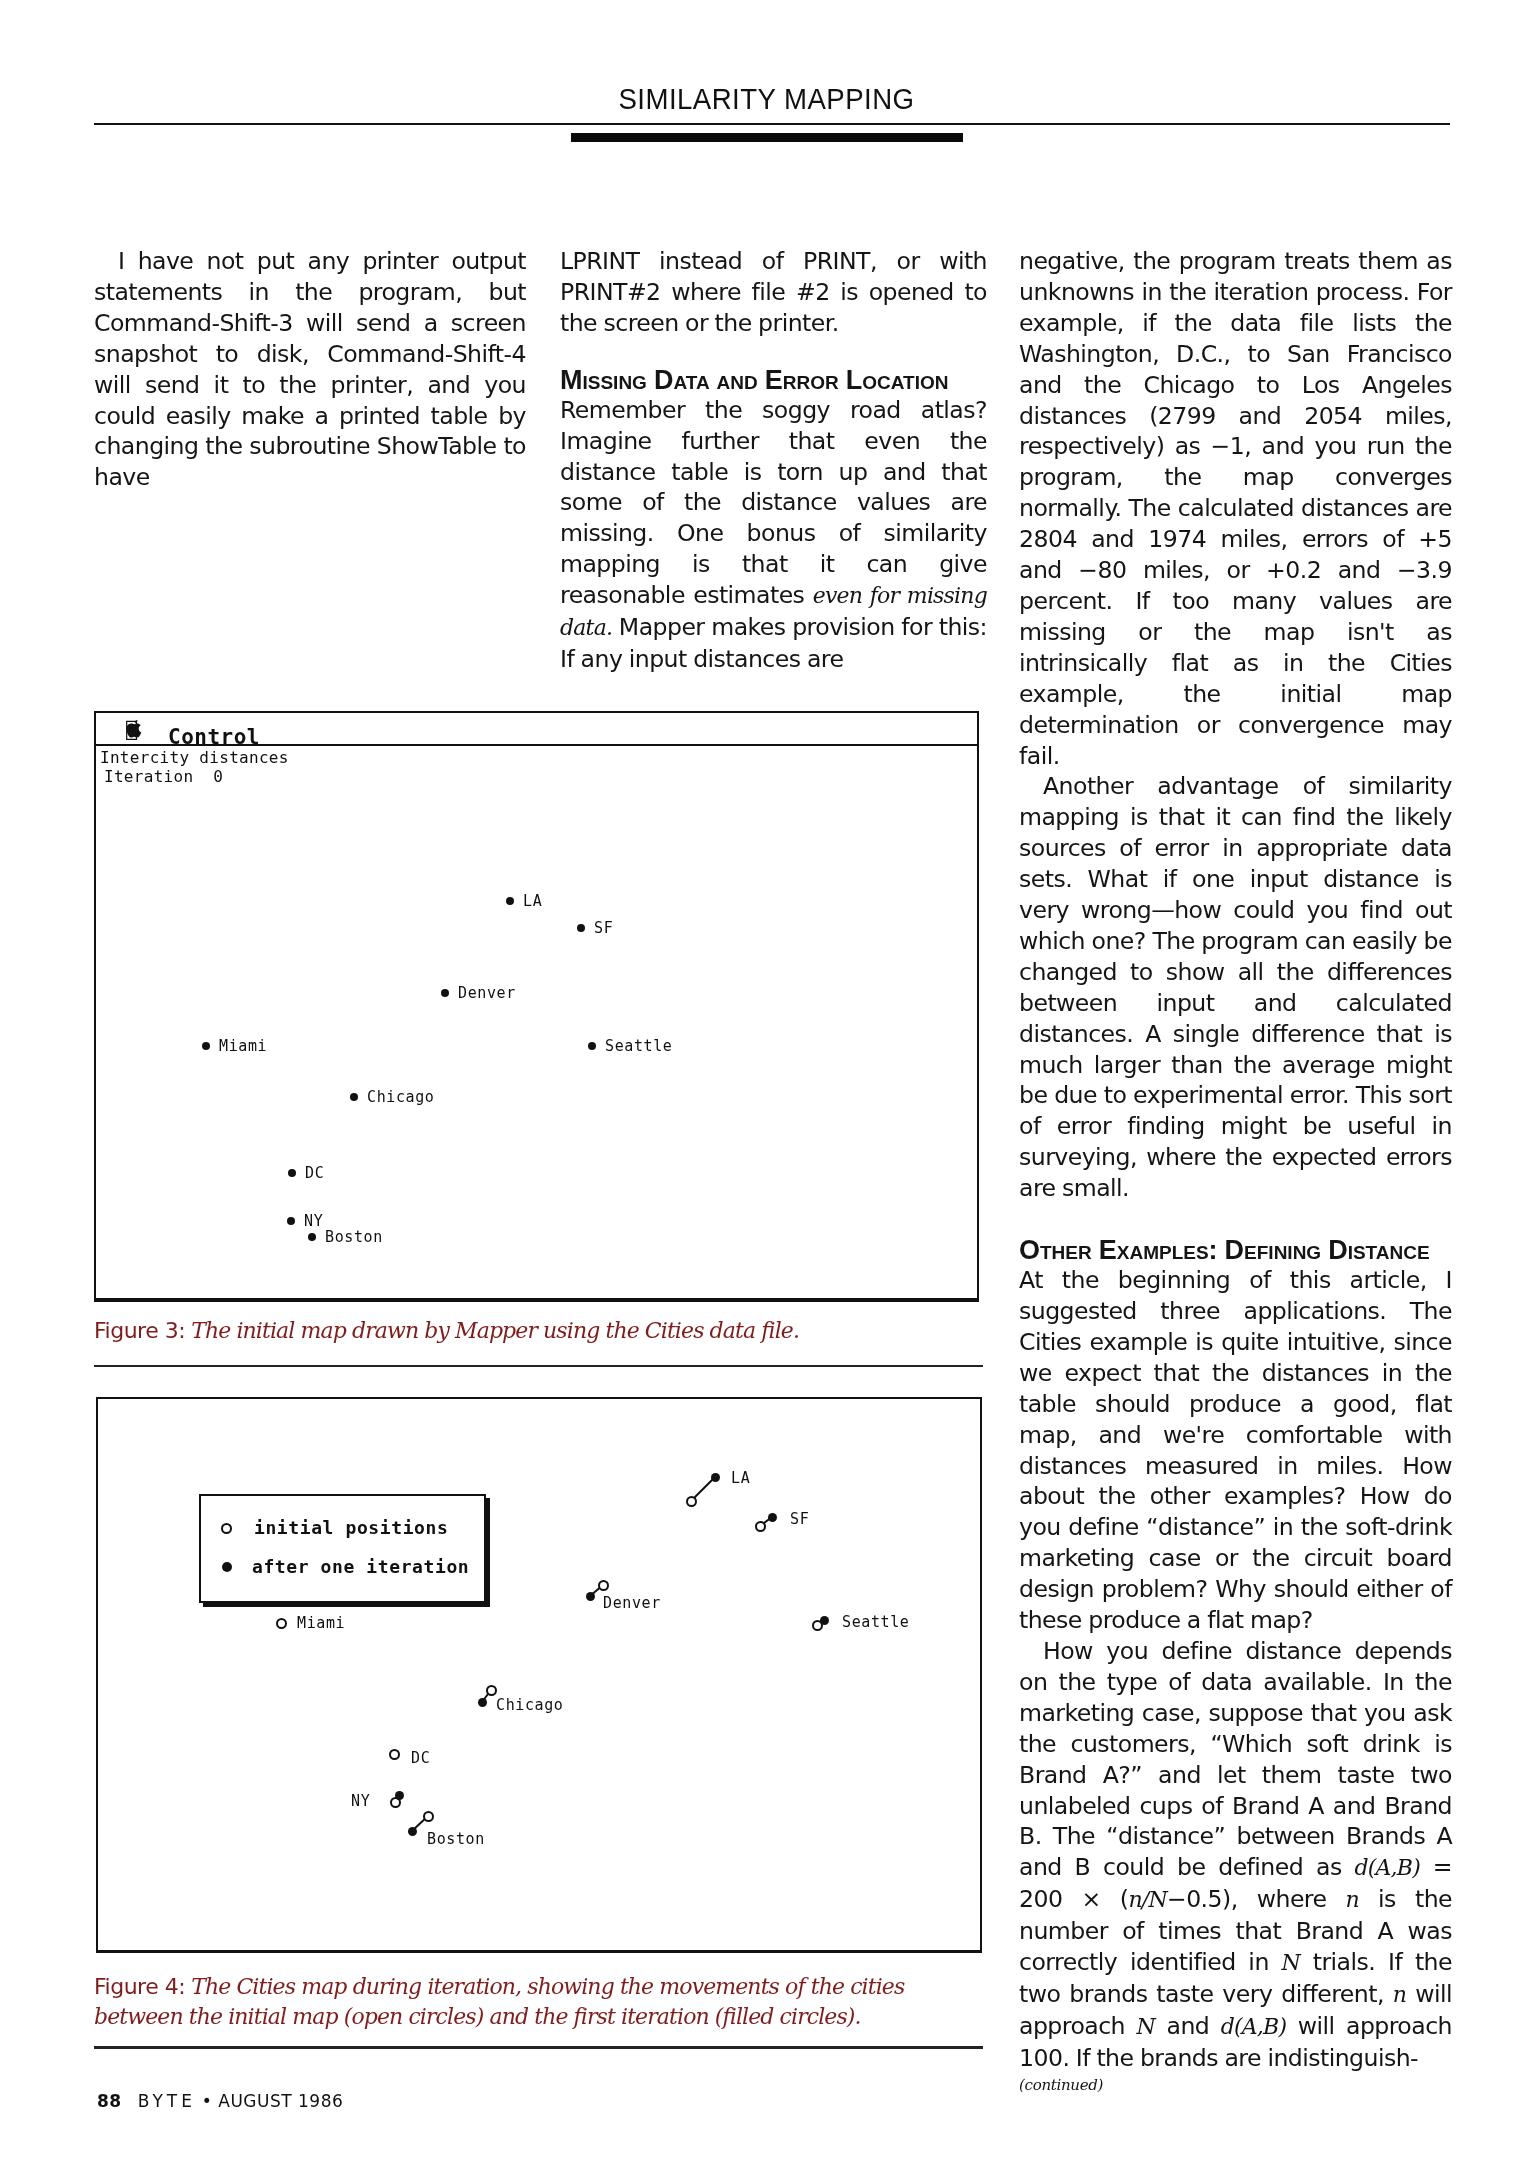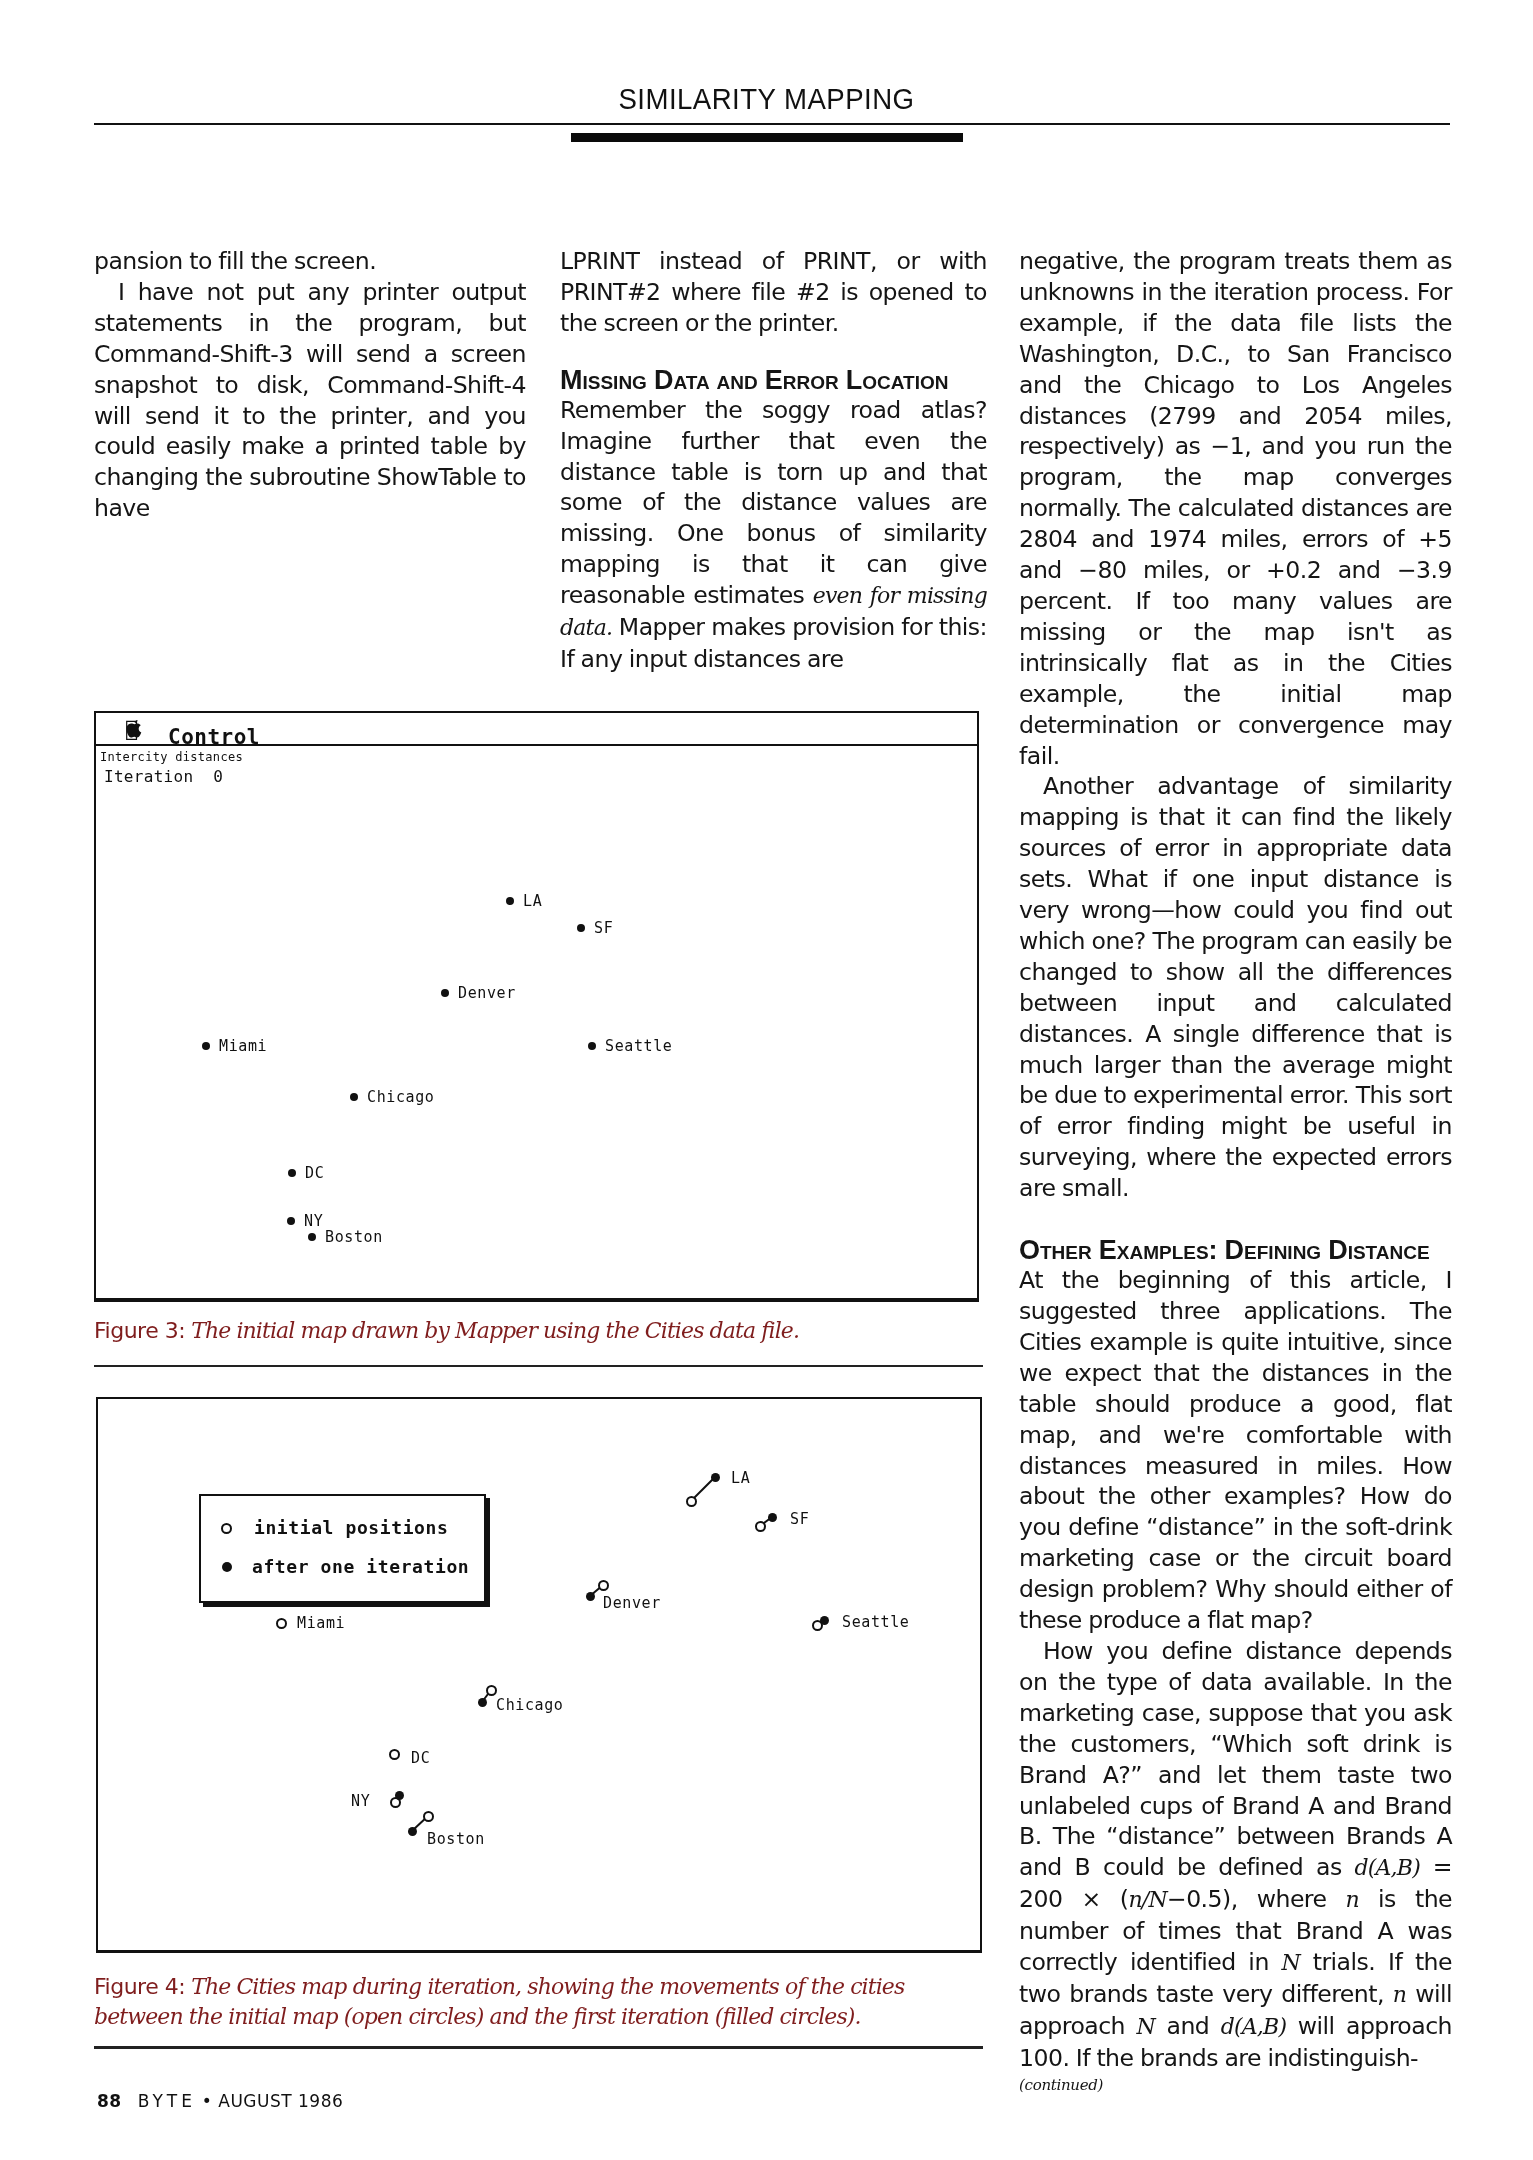--- a/index.html
+++ b/index.html
@@ -19,21 +19,21 @@
   .sechead { font-family: "Liberation Sans", sans-serif; font-weight: bold; font-variant: small-caps; font-size: 27px; line-height: 30px; letter-spacing: 0px; text-align: left; margin-top: 16px; }
   .sechead.first { margin-top: 26px; }
   em.it { font-family: "DejaVu Serif", serif; font-style: italic; font-size: 22px; letter-spacing: -0.8px; }
 
   
   .fig { position: absolute; border: 2px solid #111; background: #fff; box-sizing: border-box; }
   .fig3 { left: 94px; top: 711px; width: 885px; height: 591px; border-bottom-width: 4px; }
   .menubar { position: absolute; left: 0; top: 0; right: 0; height: 31px; border-bottom: 2px solid #111; }
   .apple { position: absolute; left: 29px; top: 3px; font-size: 22px; font-family: "DejaVu Sans", sans-serif; }
   .menu-control { position: absolute; left: 72px; top: 12px; font-family: "DejaVu Sans Mono", monospace; font-weight: bold; font-size: 21px; letter-spacing: 0.5px; }
-  .win-title { position: absolute; left: 4px; top: 35px; font-family: "DejaVu Sans Mono", monospace; font-size: 12px; line-height: 19px; letter-spacing: 0.3px; white-space: pre; }
+  .win-title { position: absolute; left: 4px; top: 35px; font-family: "DejaVu Sans Mono", monospace; font-size: 16px; line-height: 19px; letter-spacing: 0.3px; white-space: pre; }
   .win-sub { position: absolute; left: 8px; top: 54px; font-family: "DejaVu Sans Mono", monospace; font-size: 16px; line-height: 19px; letter-spacing: 0.3px; white-space: pre; }
 
   .city { position: absolute; font-family: "DejaVu Sans Mono", monospace; font-size: 15px; line-height: 16px; white-space: nowrap; letter-spacing: 0.6px; }
   .dot { display: inline-block; width: 8px; height: 8px; border-radius: 50%; background: #111; margin-right: 9px; vertical-align: 1px; }
   .ring { display: inline-block; width: 10px; height: 10px; border-radius: 50%; border: 2px solid #111; box-sizing: border-box; margin-right: 9px; vertical-align: 0px; }
 
   .caption { position: absolute; font-family: "DejaVu Serif", serif; font-size: 22px; line-height: 30px; color: #7f1d1d; letter-spacing: -0.9px; }
   .caption .fignum { font-family: "DejaVu Sans", sans-serif; font-style: normal; letter-spacing: -0.5px; }
   .caption .captext { font-style: italic; }
   .cap3 { left: 94px; top: 1316px; width: 900px; }
@@ -62,21 +62,20 @@
   .continued { text-align: left; font-family: "DejaVu Serif", serif; font-style: italic; font-size: 15px; line-height: 22px; letter-spacing: -0.3px; }
 </style>
 </head>
 <body>
 
 <div class="running-head">SIMILARITY MAPPING</div>
 <div class="head-rule"></div>
 <div class="head-bar"></div>
 
 <div class="col col1">
-  <p>pansion to fill the screen.</p>
   <p class="indent">I have not put any printer output statements in the program, but Command-Shift-3 will send a screen snapshot to disk, Command-Shift-4 will send it to the printer, and you could easily make a printed table by changing the subroutine ShowTable to have</p>
 </div>
 
 <div class="col col2">
   <p>LPRINT instead of PRINT, or with PRINT#2 where file #2 is opened to the screen or the printer.</p>
   <div class="sechead first">Missing Data and Error Location</div>
   <p><span>Remember the soggy road atlas? Imagine further that even the distance table is torn up and that some of the distance values are missing. One bonus of similarity mapping is that it can give reasonable estimates </span><em class="it">even for missing data.</em><span> Mapper makes provision for this: If any input distances are</span></p>
 </div>
 
 <div class="col col3">

